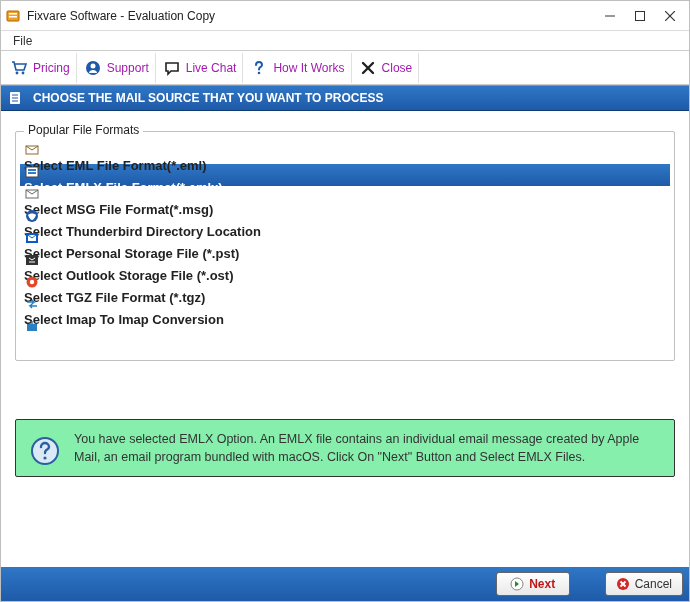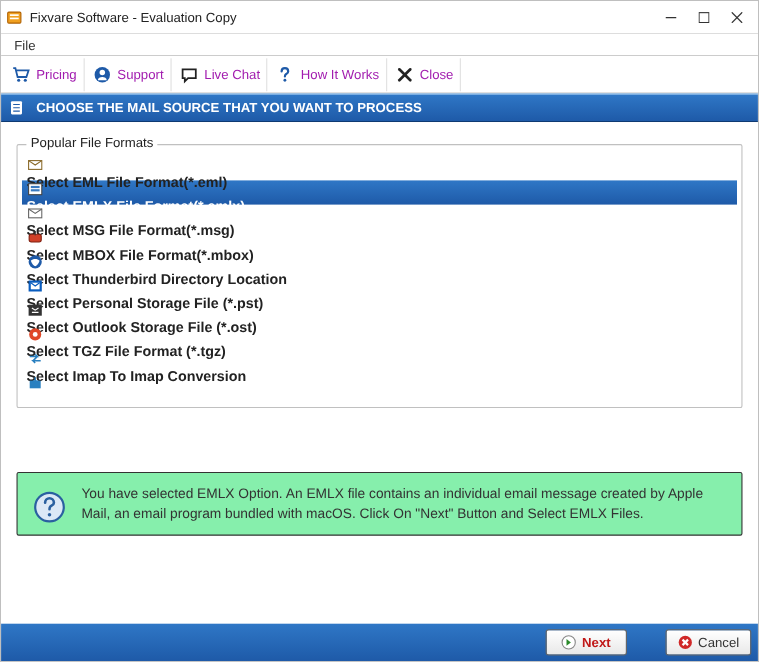--- a/index.html
+++ b/index.html
@@ -10,21 +10,21 @@
     .wincontrols { display: flex; }
     .wincontrols .wc { width: 30px; height: 20px; display: flex; align-items: center; justify-content: center; cursor: pointer; }
     .menubar { height: 20px; background: #fff; border-bottom: 1px solid #ccc; display: flex; align-items: center; padding: 0 6px; }
     .menubar .menu { font-size: 12px; color: #333; padding: 2px 6px; cursor: pointer; }
     .toolbar { height: 34px; background: #fff; border-bottom: 1px solid #ccc; display: flex; align-items: center; padding: 0 2px; }
     .tbtn { display: flex; align-items: center; height: 30px; padding: 0 6px; font-size: 12px; color: #a21caf; cursor: pointer; border-right: 1px solid #e0e0e0; }
     .tbtn .ticon { width: 20px; height: 20px; margin-right: 4px; display: inline-flex; align-items: center; justify-content: center; }
     .banner { height: 26px; background: linear-gradient(to bottom, #2f77c6, #1e5aa8); display: flex; align-items: center; color: #fff; font-size: 12px; font-weight: bold; padding-left: 6px; border-top: 1px solid #5a9de0; border-bottom: 1px solid #0e3a72; }
     .banner .bicon { width: 16px; height: 16px; margin-right: 10px; display: inline-flex; align-items: center; justify-content: center; }
     .content { flex: 1; background: #fff; padding: 14px 14px 10px 14px; display: flex; flex-direction: column; overflow: hidden; }
-    .groupbox { border: 1px solid #c0c0c0; border-radius: 2px; padding: 6px 4px 8px 4px; position: relative; margin-top: 6px; }
+    .groupbox { border: 1px solid #c0c0c0; border-radius: 2px; padding: 6px 4px 20px 4px; position: relative; margin-top: 6px; }
     .groupbox .legend { position: absolute; top: -9px; left: 8px; background: #fff; padding: 0 4px; font-size: 12px; color: #222; }
     .formatlist { list-style: none; margin-top: 4px; }
     .formatlist li { display: flex; align-items: flex-start; height: 22px; padding: 0 4px; font-size: 13px; font-weight: bold; color: #222; cursor: pointer; flex-direction: column; }
     .formatlist li.selected { background: linear-gradient(to bottom, #2f77c6, #1e5aa8); color: #fff; }
     .formatlist li .licon { width: 16px; height: 16px; margin-right: 6px; display: inline-flex; align-items: center; justify-content: center; flex-shrink: 0; }
     .desc { margin-top: 58px; background: #86efac; border: 1px solid #333; border-radius: 2px; padding: 10px 14px; display: flex; align-items: flex-start; }
     .desc .qicon { width: 30px; height: 30px; margin-right: 14px; flex-shrink: 0; display: inline-flex; align-items: center; justify-content: center; margin-top: 6px; }
     .desc .dtext { font-size: 12.5px; color: #333; line-height: 1.45; }
     .footer { height: 34px; background: linear-gradient(to bottom, #2f77c6, #1e5aa8); display: flex; align-items: center; justify-content: flex-end; padding: 0 6px; gap: 27px; }
     .fbtn { height: 24px; min-width: 74px; background: linear-gradient(to bottom, #ffffff, #e8e8e8); border: 1px solid #666; border-radius: 3px; display: flex; align-items: center; justify-content: center; margin-left: 8px; cursor: pointer; font-size: 12px; font-weight: bold; padding: 0 10px; }
@@ -157,29 +157,20 @@
             <svg width="14" height="14" viewBox="0 0 14 14">
               <rect x="1" y="3" width="12" height="8" fill="#fff" stroke="#666"></rect>
               <path d="M1 3l6 4 6-4" fill="none" stroke="#666"></path>
             </svg>
           </span>
         <span>Select MSG File Format(*.msg)</span>
       </li>
       <li>
         <span class="licon">
             <svg width="14" height="14" viewBox="0 0 14 14">
-              <rect x="1.5" y="4" width="11" height="7" rx="2" fill="#d04028" stroke="#802010"></rect>
-              <rect x="6.5" y="1" width="1" height="4" fill="#333"></rect>
-            </svg>
-          </span>
-        <span>Select MBOX File Format(*.mbox)</span>
-      </li>
-      <li>
-        <span class="licon">
-            <svg width="14" height="14" viewBox="0 0 14 14">
               <circle cx="7" cy="7" r="6" fill="#1e5aa8"></circle>
               <path d="M3 6c2-2 6-2 8 0-1 3-3 5-4 5s-3-2-4-5z" fill="#fff"></path>
             </svg>
           </span>
         <span>Select Thunderbird Directory Location</span>
       </li>
       <li>
         <span class="licon">
             <svg width="14" height="14" viewBox="0 0 14 14">
               <rect x="1" y="2" width="12" height="10" fill="#0a5dbf"></rect>

